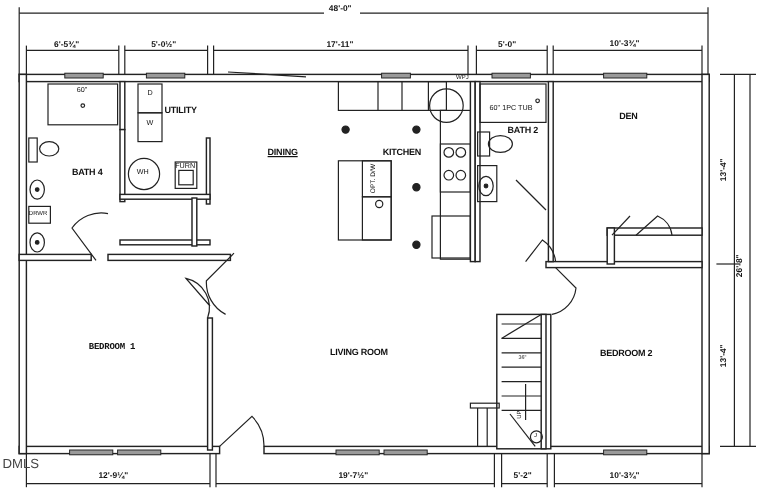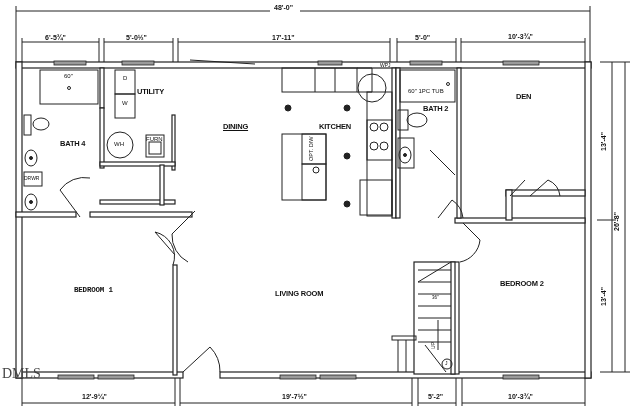--- a/index.html
+++ b/index.html
@@ -3,21 +3,21 @@
 <meta charset="utf-8">
 <style>
   html,body{margin:0;padding:0;background:#fff;}
   body{width:640px;height:410px;overflow:hidden;position:relative;font-family:"Liberation Sans",sans-serif;}
   #plan{position:absolute;left:0;top:0;width:640px;height:410px;}
   .lbl{position:absolute;font-family:"Liberation Sans",sans-serif;font-weight:bold;color:#111;white-space:nowrap;line-height:1;}
   .room{font-size:7.5px;letter-spacing:-0.2px;}
   .dim{font-size:7px;}
   .small{font-size:6px;font-weight:normal;}
   .vert{transform:rotate(-90deg);transform-origin:center center;}
-  .wm{position:absolute;left:2px;top:366px;font-family:Liberation Serif, serif;font-size:14px;color:#444;}
+  .wm{position:absolute;left:2px;top:381px;font-family:Liberation Sans, sans-serif;font-size:11px;color:#444;}
 </style>
 </head>
 <body>
 
 <div>
 <svg id="plan" viewBox="0 0 640 410" xmlns="http://www.w3.org/2000/svg">
   <g stroke="#222" fill="none" stroke-width="1">
 
     <line x1="16" y1="11" x2="270" y2="11"></line>
         <line x1="300" y1="11" x2="590" y2="11"></line>
@@ -202,21 +202,21 @@
 <span class="lbl dim vert" style="left:607px;top:218px;">26'-8"</span>
 
 <span class="lbl room" style="left:60px;top:140px;">BATH 4</span>
 <span class="lbl room" style="left:137px;top:88px;">UTILITY</span>
 <span class="lbl room" style="left:223px;top:123px;text-decoration:underline;">DINING</span>
 <span class="lbl room" style="left:294px;top:123px;margin-left:25px;">KITCHEN</span>
 <span class="lbl room" style="left:423px;top:105px;">BATH 2</span>
 <span class="lbl room" style="left:516px;top:93px;">DEN</span>
 <span class="lbl room" style="left:74px;top:287px;font-family:Liberation Mono, monospace;">BEDROOM 1</span>
 <span class="lbl room" style="left:275px;top:290px;">LIVING ROOM</span>
-<span class="lbl room" style="left:500px;top:280px;">BEDROOM 2</span>
+<span class="lbl room" style="left:500px;top:291px;">BEDROOM 2</span>
 
 <span class="lbl small" style="left:64px;top:73px;">60"</span>
 <span class="lbl small" style="left:408px;top:88px;">60" 1PC TUB</span>
 <span class="lbl small" style="left:123px;top:75px;">D</span>
 <span class="lbl small" style="left:122px;top:100px;">W</span>
 <span class="lbl small" style="left:114px;top:141px;">WH</span>
 <span class="lbl small" style="left:146px;top:136px;">FURN</span>
 <span class="lbl small" style="left:24px;top:176px;font-size:5px;">DRWR</span>
 <span class="lbl small vert" style="left:300px;top:146px;font-size:5.5px;">OPT. D/W</span>
 <span class="lbl small" style="left:380px;top:63px;font-size:5px;">WPJ</span>

